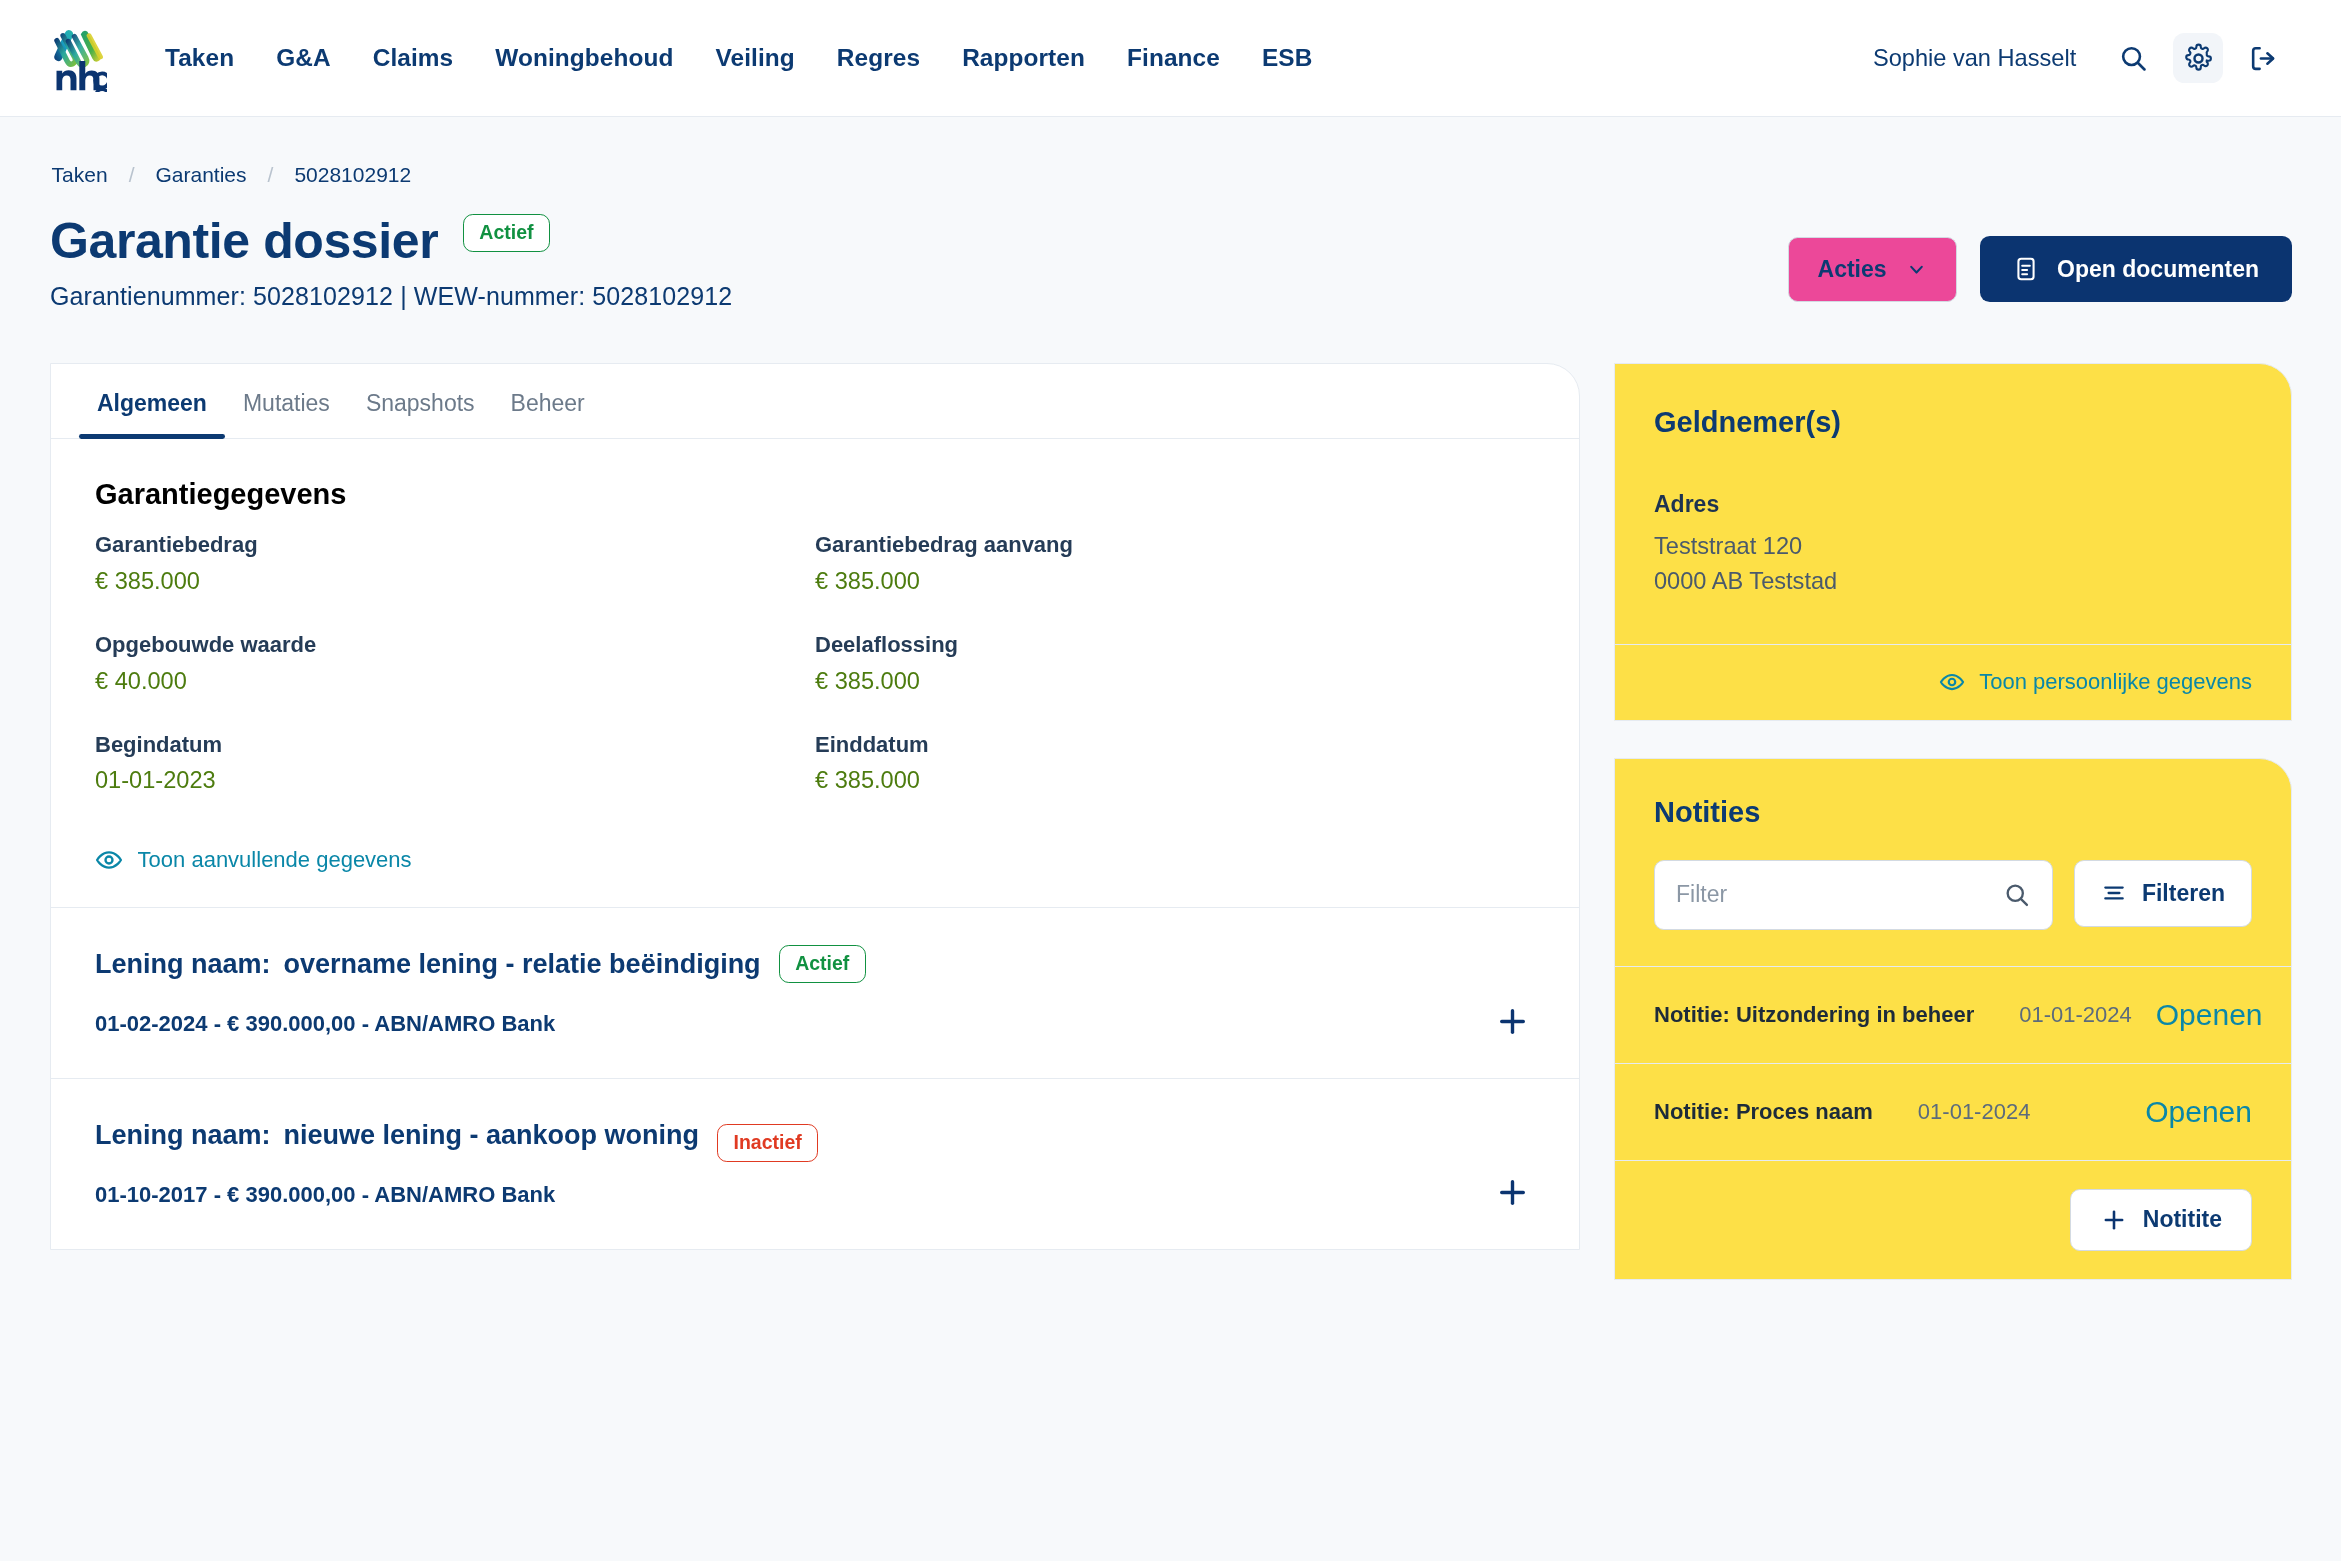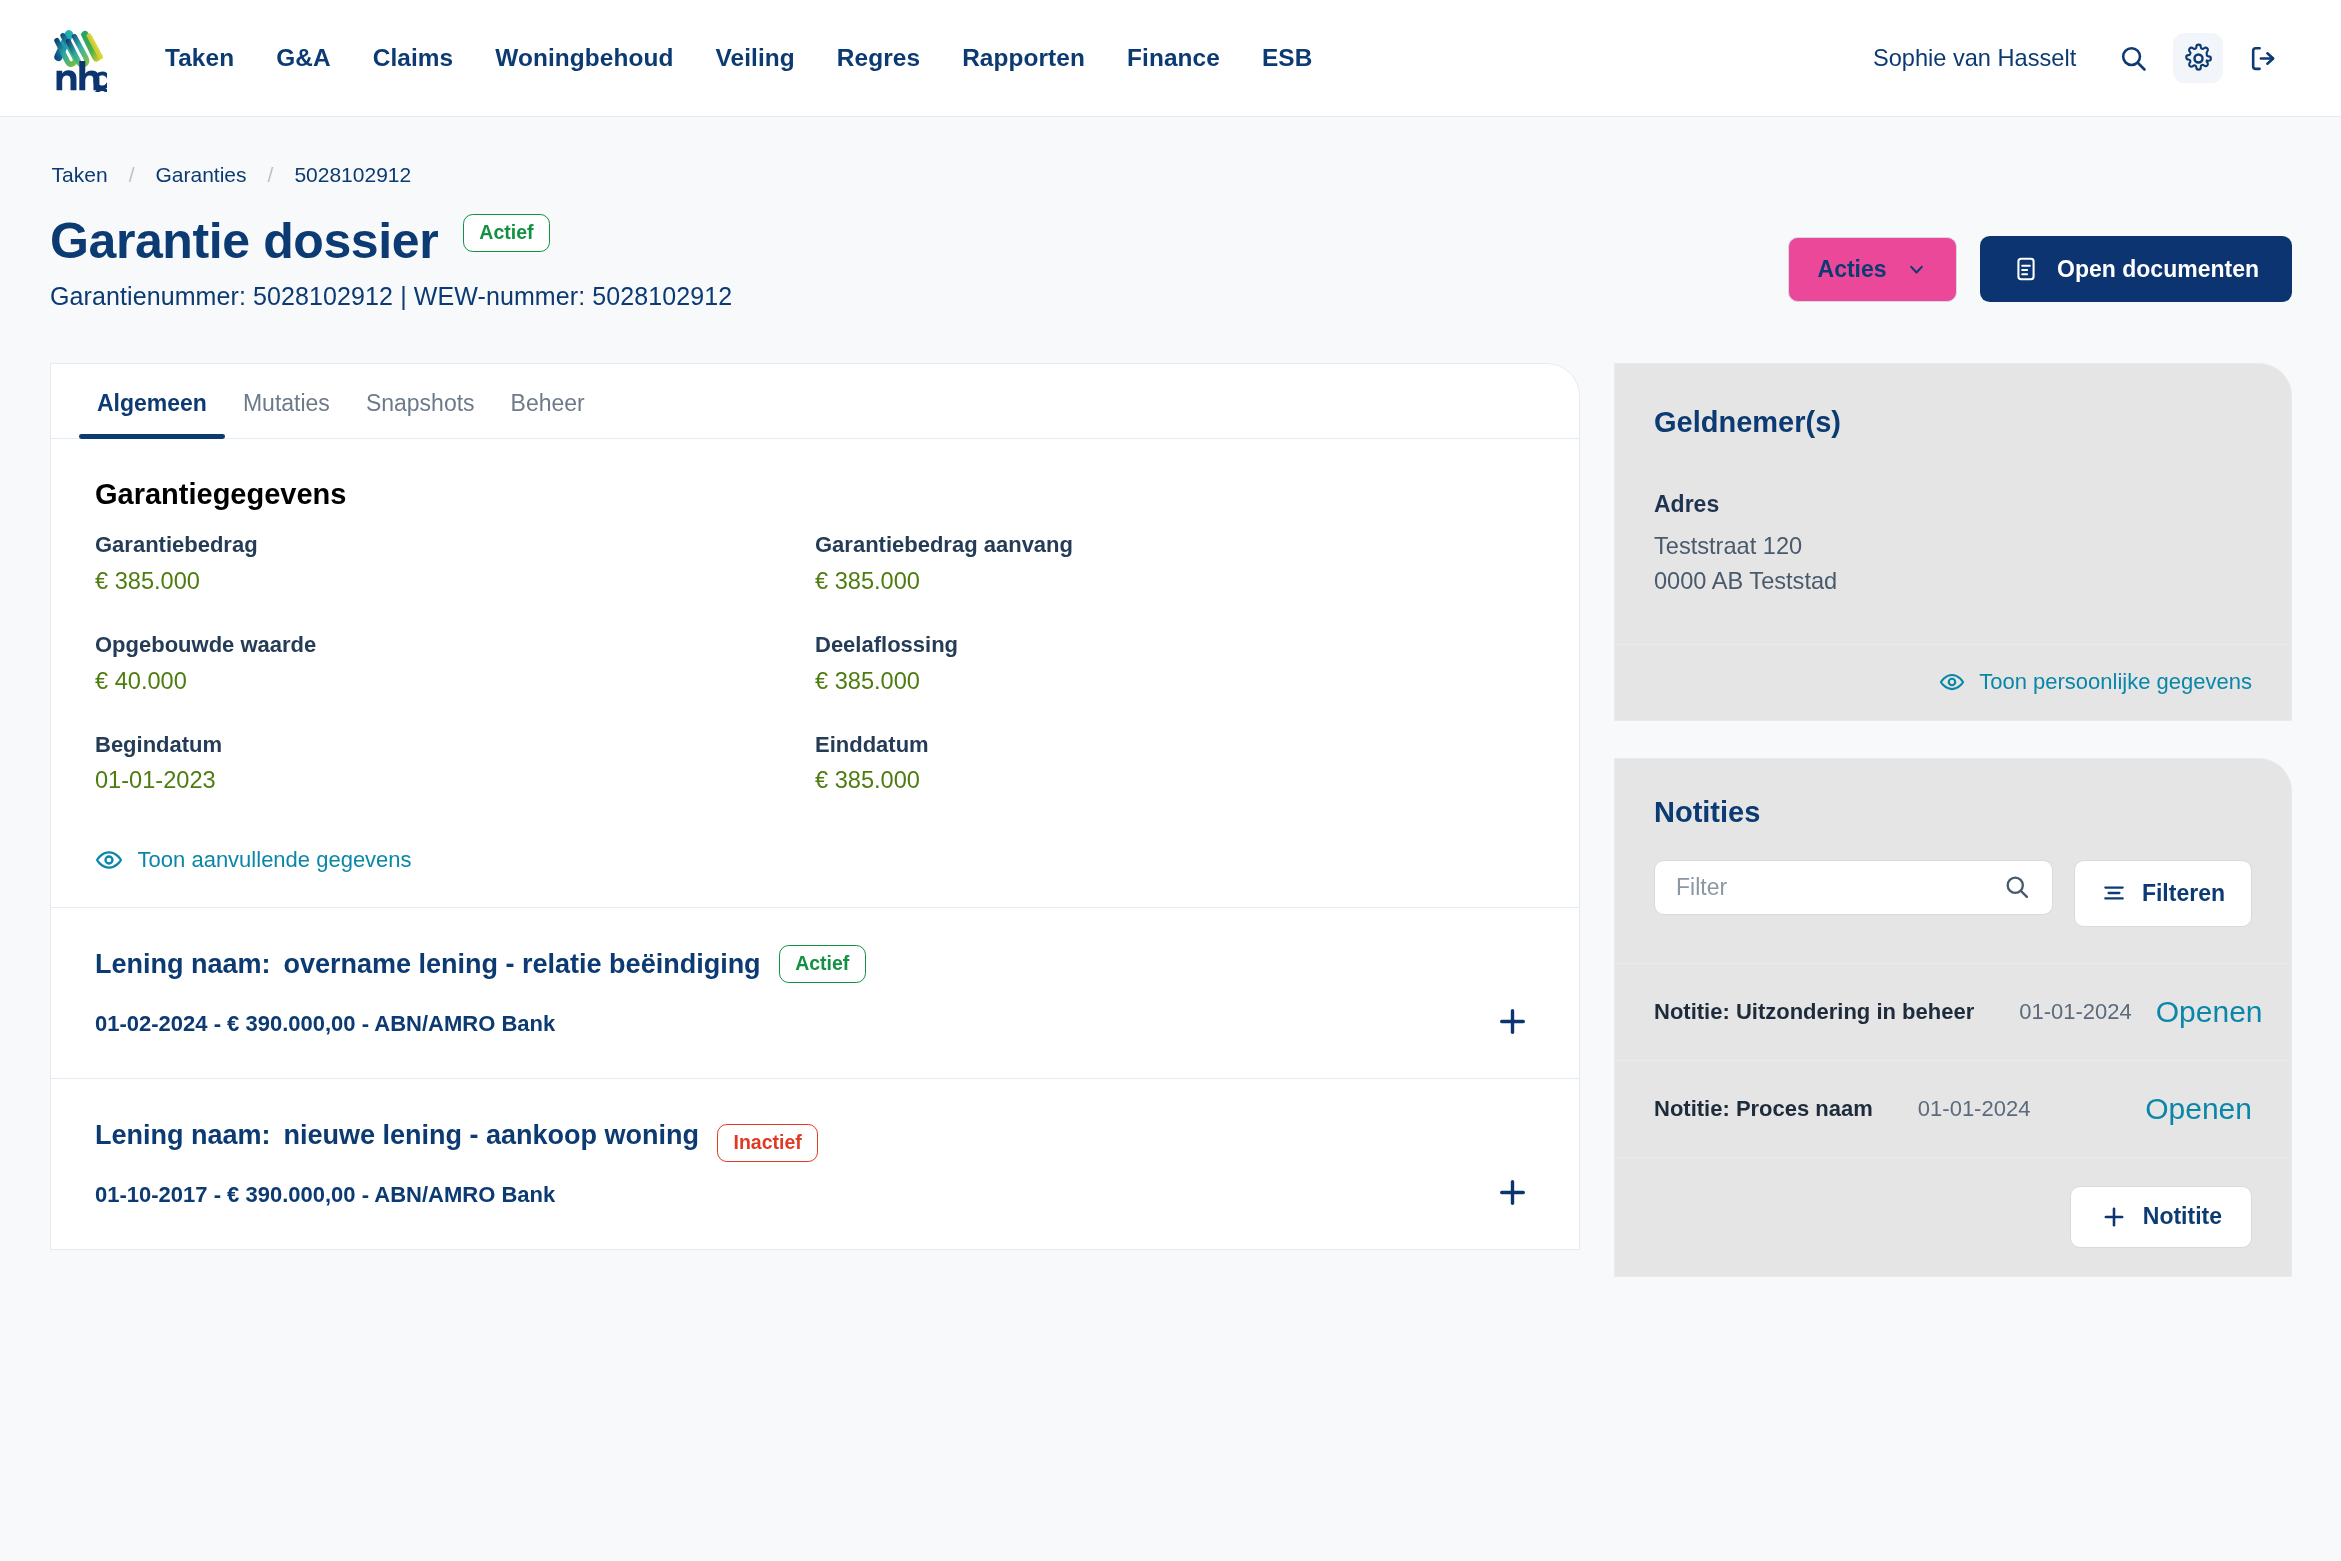--- a/index.html
+++ b/index.html
@@ -222,21 +222,21 @@
     position: absolute;
     right: 44px;
     bottom: 34px;
     width: 46px; height: 46px;
     display: flex; align-items: center; justify-content: center;
     cursor: pointer;
   }
 
   
   .card {
-    background: #e5e5e5;
+    background: #fde047;
     border: 0.8px solid #e6ebf1;
     border-radius: 0 33px 0 0;
     overflow: hidden;
   }
   .card-body { padding: 42px 39px 46px; }
   .card-title {
     font-size: 29px;
     font-weight: 700;
     color: #0c3a72;
   }
@@ -252,21 +252,21 @@
     border-top: 0.8px solid #e6ebf1;
     padding: 24.4px 39px;
     display: flex; justify-content: flex-end; align-items: center;
   }
   .card-foot .link-row { margin-top: 0; }
 
   .notities-head { padding: 37px 39px 36px; }
   .filter-row { display: flex; gap: 21px; margin-top: 31px; }
   .filter-input {
     flex: 1;
-    height: 55px;
+    height: 70px;
     border: 1.2px solid #d3dae2;
     border-radius: 9.8px;
     display: flex; align-items: center;
     padding: 0 21px;
     background: #fff;
   }
   .filter-input input {
     flex: 1;
     border: none; outline: none;
     font-size: 23px;

